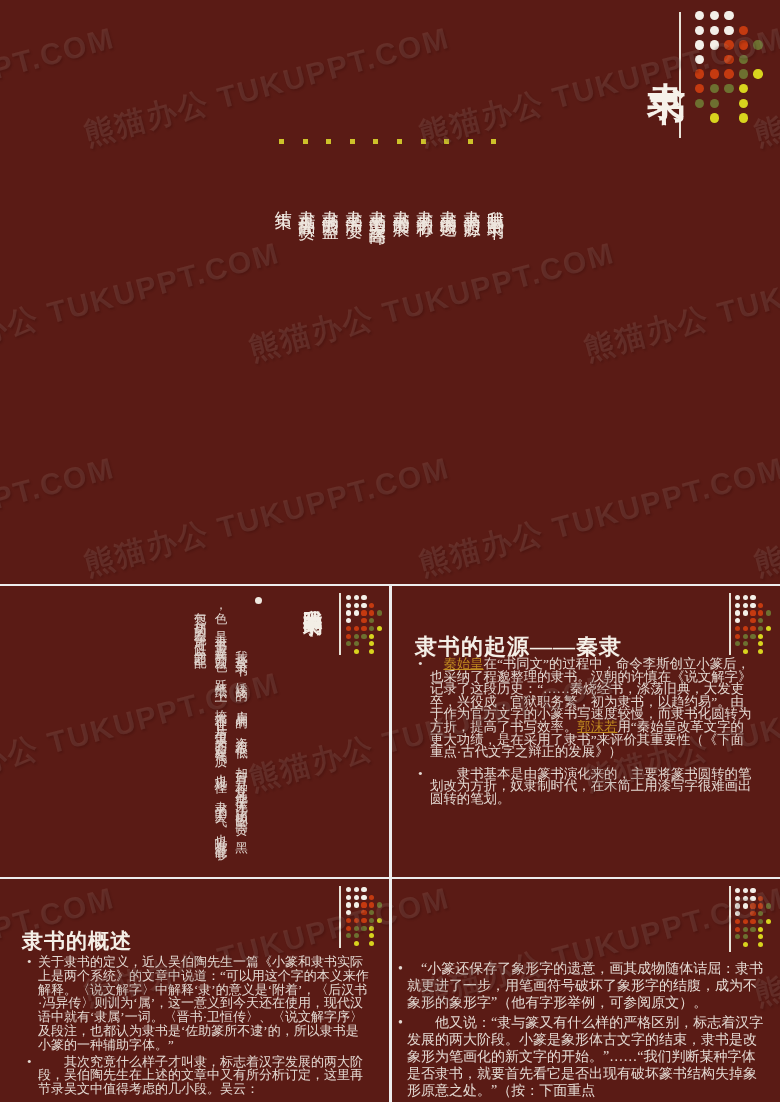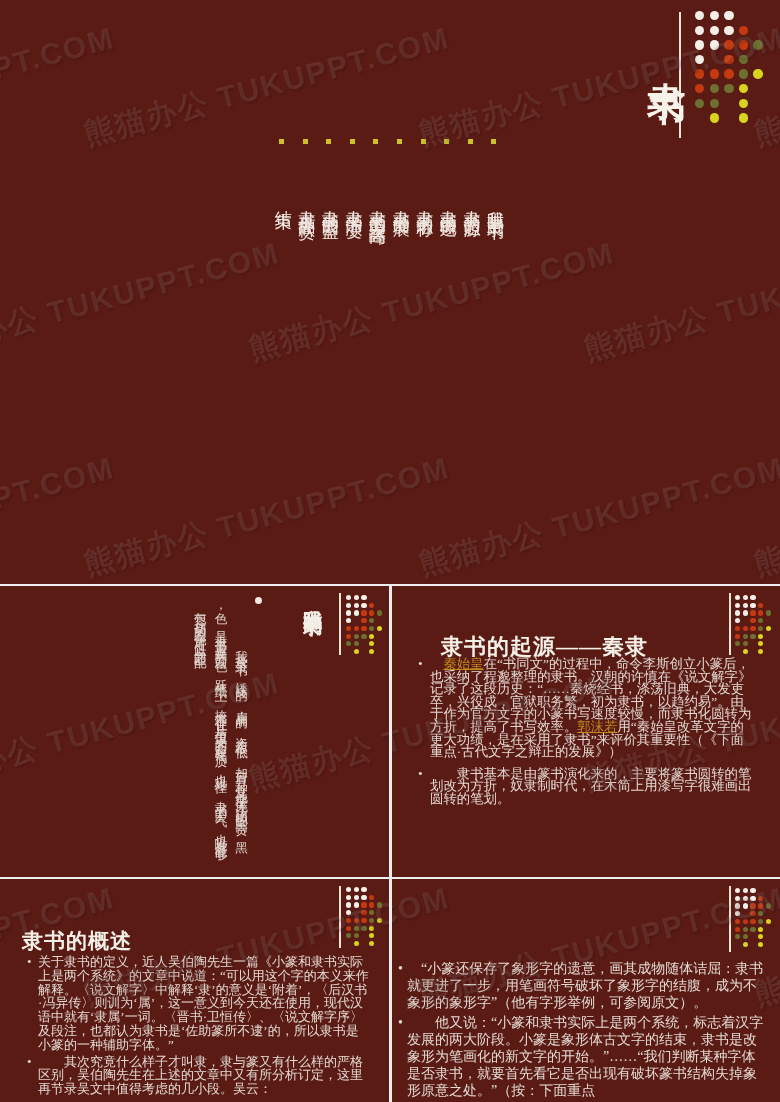--- a/index.html
+++ b/index.html
@@ -43,21 +43,21 @@
     position:absolute;left:284px;top:8px;writing-mode:vertical-rl;
     font-size:19px;font-weight:bold;letter-spacing:1.5px;color:#f3eee6;
   }
   #s2-body{
     position:absolute;top:16px;right:125px;height:240px;writing-mode:vertical-rl;
     font-size:12.5px;letter-spacing:3.5px;line-height:20.6px;color:#e1d6cf;text-indent:38px;
   }
 
   
   .slide-title{position:absolute;font-weight:bold;color:#f4efe7;letter-spacing:1px;}
-  #s3-title{left:23px;top:28px;font-size:22px;margin-left:26px;}
+  #s3-title{left:23px;top:28px;font-size:22px;}
   #s4-title{left:22px;top:31px;font-size:21px;}
   .blist{position:absolute;list-style:none;margin:0;padding:0;color:#e4dad3;text-align:left;}
   .blist li{position:relative;}
   .bm{position:absolute;left:0;top:0;}
   #s3-list{left:26px;top:72px;width:336px;font-size:13.4px;line-height:12.6px;}
   #s3-list li{padding-left:12px;}
   #s3-list li + li{margin-top:9px;}
   #s4-list{left:27px;top:76px;width:342px;font-size:13px;line-height:13.8px;}
   #s4-list li{padding-left:11px;}
   #s4-list li + li{margin-top:3px;}
@@ -247,21 +247,21 @@
         <span class="dot" style="left: 23.1px; top: 38.5px; width: 5.2px; height: 5.2px; background: rgb(216, 212, 30);"></span>
         <span class="dot" style="left: 0px; top: 46.2px; width: 5.2px; height: 5.2px; background: rgb(109, 112, 48);"></span>
         <span class="dot" style="left: 7.7px; top: 46.2px; width: 5.2px; height: 5.2px; background: rgb(109, 112, 48);"></span>
         <span class="dot" style="left: 23.1px; top: 46.2px; width: 5.2px; height: 5.2px; background: rgb(216, 212, 30);"></span>
         <span class="dot" style="left: 7.7px; top: 53.9px; width: 5.2px; height: 5.2px; background: rgb(216, 212, 30);"></span>
         <span class="dot" style="left: 23.1px; top: 53.9px; width: 5.2px; height: 5.2px; background: rgb(216, 212, 30);"></span>
       </div>
     <h2 class="slide-title" id="s4-title">隶书的概述</h2>
     <ul class="blist" id="s4-list">
         <li><span class="bm">•</span><span>关于隶书的定义，近人吴伯陶先生一篇《小篆和隶书实际上是两个系统》的文章中说道：“可以用这个字的本义来作解释。〈说文解字〉中解释‘隶’的意义是‘附着’，〈后汉书·冯异传〉则训为‘属’，这一意义到今天还在使用，现代汉语中就有‘隶属’一词。〈晋书·卫恒传〉、〈说文解字序〉及段注，也都认为隶书是‘佐助篆所不逮’的，所以隶书是小篆的一种辅助字体。”</span></li>
-        <li><span class="bm">•</span><span>　　其次究竟什么样子才叫隶，隶与篆又有什么样的严格区别，吴伯陶先生在上述的文章中又有所分析订定，这里再节录吴文中值得考虑的几小段。吴云：</span></li>
+        <li><span class="bm">•</span><span>　　其次究竟什么样子才叫隶，标志着汉字发展的两大阶段，吴伯陶先生在上述的文章中又有所分析订定，这里再节录吴文中值得考虑的几小段。吴云：</span></li>
       </ul>
   </section>
 
   <section class="slide" id="s5">
     <div class="vline" style="left:337px;top:7px;height:66px;"></div>
     <div class="dotbox" style="left:343px;top:9px;width:36px;height:60px;">
         <span class="dot" style="left: 0px; top: 0px; width: 5.2px; height: 5.2px; background: rgb(243, 239, 232);"></span>
         <span class="dot" style="left: 7.7px; top: 0px; width: 5.2px; height: 5.2px; background: rgb(243, 239, 232);"></span>
         <span class="dot" style="left: 15.4px; top: 0px; width: 5.2px; height: 5.2px; background: rgb(243, 239, 232);"></span>
         <span class="dot" style="left: 0px; top: 7.7px; width: 5.2px; height: 5.2px; background: rgb(243, 239, 232);"></span>
@@ -286,21 +286,21 @@
         <span class="dot" style="left: 15.4px; top: 38.5px; width: 5.2px; height: 5.2px; background: rgb(109, 112, 48);"></span>
         <span class="dot" style="left: 23.1px; top: 38.5px; width: 5.2px; height: 5.2px; background: rgb(216, 212, 30);"></span>
         <span class="dot" style="left: 0px; top: 46.2px; width: 5.2px; height: 5.2px; background: rgb(109, 112, 48);"></span>
         <span class="dot" style="left: 7.7px; top: 46.2px; width: 5.2px; height: 5.2px; background: rgb(109, 112, 48);"></span>
         <span class="dot" style="left: 23.1px; top: 46.2px; width: 5.2px; height: 5.2px; background: rgb(216, 212, 30);"></span>
         <span class="dot" style="left: 7.7px; top: 53.9px; width: 5.2px; height: 5.2px; background: rgb(216, 212, 30);"></span>
         <span class="dot" style="left: 23.1px; top: 53.9px; width: 5.2px; height: 5.2px; background: rgb(216, 212, 30);"></span>
       </div>
     <ul class="blist" id="s5-list">
         <li><span class="bm">•</span><span>　“小篆还保存了象形字的遗意，画其成物随体诘屈：隶书就更进了一步，用笔画符号破坏了象形字的结腹，成为不象形的象形字”（他有字形举例，可参阅原文）。</span></li>
-        <li><span class="bm">•</span><span>　　他又说：“小篆和隶书实际上是两个系统，标志着汉字发展的两大阶段。小篆是象形体古文字的结束，隶书是改象形为笔画化的新文字的开始。”……“我们判断某种字体是否隶书，就要首先看它是否出现有破坏篆书结构失掉象形原意之处。”（按：下面重点</span></li>
+        <li><span class="bm">•</span><span>　　他又说：“隶与篆又有什么样的严格区别，标志着汉字发展的两大阶段。小篆是象形体古文字的结束，隶书是改象形为笔画化的新文字的开始。”……“我们判断某种字体是否隶书，就要首先看它是否出现有破坏篆书结构失掉象形原意之处。”（按：下面重点</span></li>
       </ul>
   </section>
 
   <div class="sep" id="sep-h1"></div>
   <div class="sep" id="sep-h2"></div>
   <div class="sep" id="sep-v1"></div>
 
   <div id="wm-layer">
       <span class="wm" style="left: -250px; top: 115px;">熊猫办公 TUKUPPT.COM</span>
       <span class="wm" style="left: 85px; top: 115px;">熊猫办公 TUKUPPT.COM</span>

